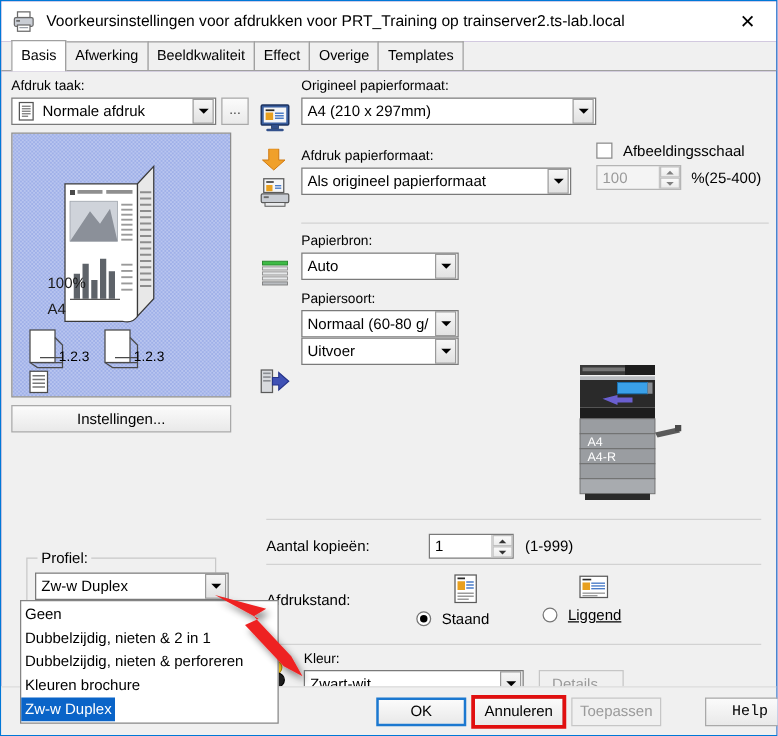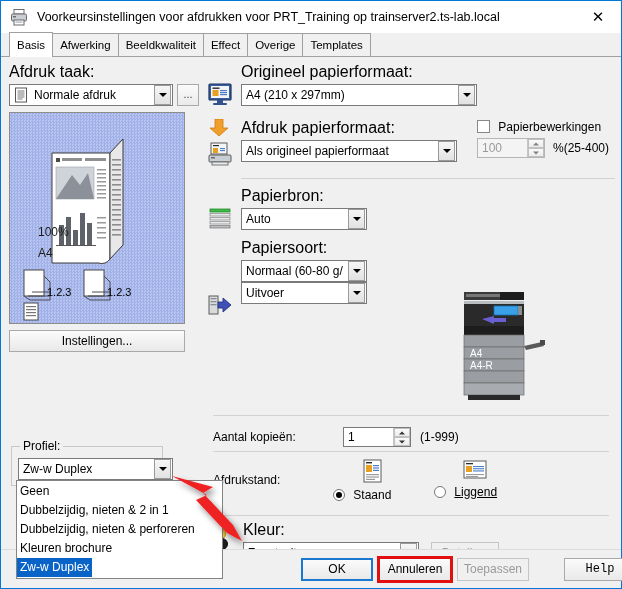--- a/index.html
+++ b/index.html
@@ -74,21 +74,21 @@
     flex: 1 1 auto;
     background: #f0f0f0;
     position: relative;
   }
   .panel {
     position: absolute;
     background: #f0f0f0;
   }
   
   .left-col { left: 8px; top: 6px; width: 190px; }
-  .fieldlabel { font-size: 16px; margin-bottom: 3px; }
+  .fieldlabel { font-size: 11px; margin-bottom: 3px; }
 
   .combo {
     position: relative;
     height: 22px; box-sizing: border-box;
     background: #ffffff;
     border: 1px solid #7a7a7a;
     display: flex; align-items: center;
     font-size: 12px;
     padding-left: 4px;
     cursor: default;
@@ -145,21 +145,21 @@
   .group {
     position: absolute;
     border: 1px solid #c8c8c8;
     box-sizing: border-box;
   }
   .group > .legend {
     position: absolute; top: -8px; left: 8px;
     background: #f0f0f0; padding: 0 3px;
     font-size: 12px;
   }
-  .profile-group { left: 10px; top: 389px; width: 152px; height: 40px; }
+  .profile-group { left: 20px; top: 389px; width: 152px; height: 40px; }
 
   
   .dropdown-list {
     position: absolute;
     left: 15px; top: 423px; width: 207px;
     background: #ffffff;
     border: 1px solid #848484;
     z-index: 40;
     box-sizing: border-box;
     padding: 1px 0;
@@ -463,21 +463,21 @@
         <div style="flex:1 1 auto;">
           <div class="fieldlabel">Afdruk papierformaat:</div>
           <div style="display:flex;align-items:flex-start;">
             <div class="combo" style="width:216px;">
               <span class="val">Als origineel papierformaat</span>
               <span class="arrow"></span>
             </div>
             <div style="margin-left:20px;margin-top:-20px;">
               <div style="white-space:nowrap;">
                 <span class="chk"></span>
-                <span class="label-s" style="margin-left:5px;">Papierbewerkingen</span>
+                <span class="label-s" style="margin-left:5px;">Afbeeldingsschaal</span>
               </div>
               <div style="display:flex;align-items:center;margin-top:4px;">
                 <div class="spin">
                   <span class="sv">100</span>
                   <span class="sb">
                       <i class="up"></i>
                       <i class="dn"></i>
                     </span>
                 </div>
                 <span class="label-s" style="margin-left:8px;">%(25-400)</span>

